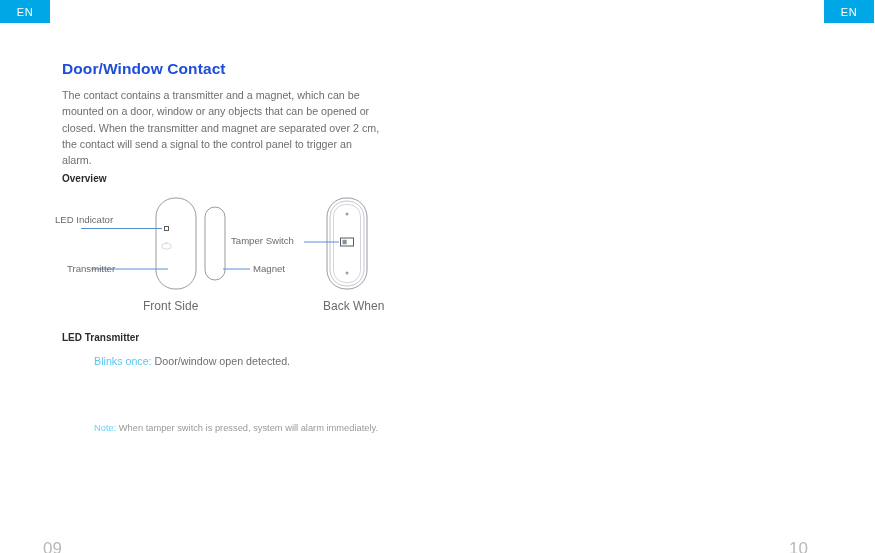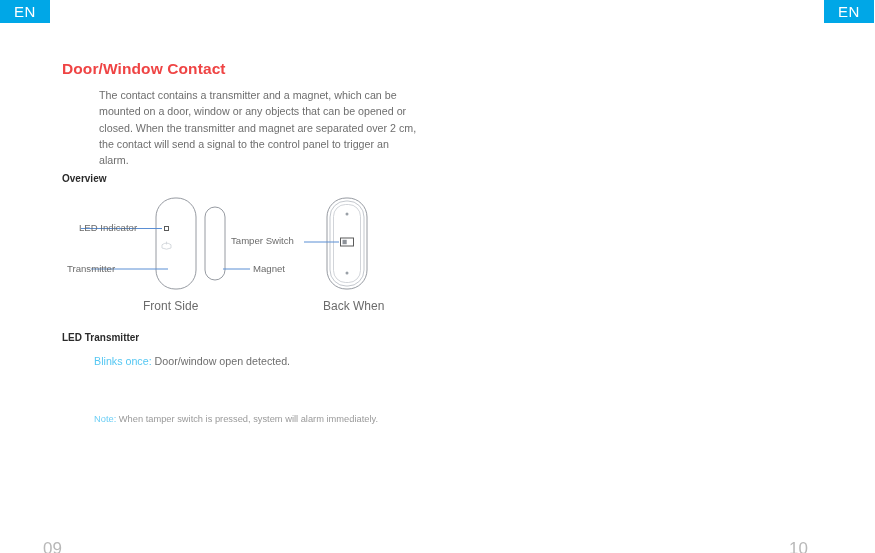--- a/index.html
+++ b/index.html
@@ -18,21 +18,21 @@
   }
 
   
   .lang-tab {
     position: absolute;
     top: 0;
     width: 50px;
     height: 23px;
     background: #00a7e7;
     color: #ffffff;
-    font-size: 15px;
+    font-size: 11px;
     letter-spacing: .5px;
     display: flex;
     align-items: center;
     justify-content: center;
   }
   .lang-tab.left  { left: 0px; }
   .lang-tab.right { left: 824px; }
 
   
   .page { position: absolute; top: 0; height: 553px; }
@@ -46,54 +46,54 @@
     color: #b8b8b8;
     font-family: "Liberation Sans", sans-serif;
   }
   .page-num.l { left: 43px; }
   .page-num.r { left: 372px; }
 
   
   .h1 {
     font-size: 15.5px;
     font-weight: bold;
-    color: #ef4444;
+    color: #1d4ed8;
     letter-spacing: .1px;
   }
   .h2 {
     font-size: 10px;
     font-weight: bold;
     color: #2b2b2b;
   }
   .body {
     font-size: 10.7px;
     line-height: 16.3px;
     color: #6e6e6e;
   }
   .accent { color: #55c7f2; padding-left: 32px; }
   .note {
     font-size: 9.3px;
     line-height: 14px;
     color: #9a9a9a;
   }
   .note .accent { color: #6ecff5; }
   #titleDW { position: absolute; left: 62px; top: 60px; }
-  #introP  { position: absolute; left: 62px; top: 87px; width: 322px; margin-left: 37px; }
+  #introP  { position: absolute; left: 62px; top: 87px; width: 322px; }
   #overviewH { position: absolute; left: 62px; top: 173px; }
 
   #overviewFig {
     position: absolute;
     left: 55px;
     top: 193px;
     width: 335px;
     height: 125px;
   }
   #ledH   { position: absolute; left: 62px; top: 332px; }
   #ledBody{ position: absolute; left: 62px; top: 353px; width: 325px; }
-  #noteLn { position: absolute; left: 62px; top: 412px; width: 330px; }
+  #noteLn { position: absolute; left: 62px; top: 421px; width: 330px; }
 
   
   .fig-label {
     position: absolute;
     font-size: 9.6px;
     color: #6b6b6b;
     white-space: nowrap;
   }
   .fig-caption {
     position: absolute;
@@ -145,21 +145,21 @@
 
         <circle cx="292" cy="21" r="1.5" fill="#9aa0a7"></circle>
         <circle cx="292" cy="80" r="1.5" fill="#9aa0a7"></circle>
 
         <rect x="285.5" y="45" width="13" height="8" fill="#ffffff" stroke="#5a5a5a" stroke-width="1"></rect>
         <rect x="287.5" y="46.8" width="4.2" height="4.4" fill="#8d9299"></rect>
 
         <line x1="249" y1="49" x2="284" y2="49" stroke="#5b8fd4" stroke-width="1"></line>
       </svg>
 
-      <span class="fig-label" style="left:0px; top:29px;margin-left:24px;">LED Indicator</span>
+      <span class="fig-label" style="left:0px; top:21px;">LED Indicator</span>
       <span class="fig-label" style="left:12px; top:70px;">Transmitter</span>
       <span class="fig-label" style="left:198px; top:70px;">Magnet</span>
       <span class="fig-label" style="left:176px; top:42px;">Tamper Switch</span>
 
       <span class="fig-caption" style="left:88px; top:106px;">Front Side</span>
       <span class="fig-caption" style="left:268px; top:106px;">Back When</span>
     </div>
 
     <div id="ledH" class="h2">LED Transmitter</div>
 

